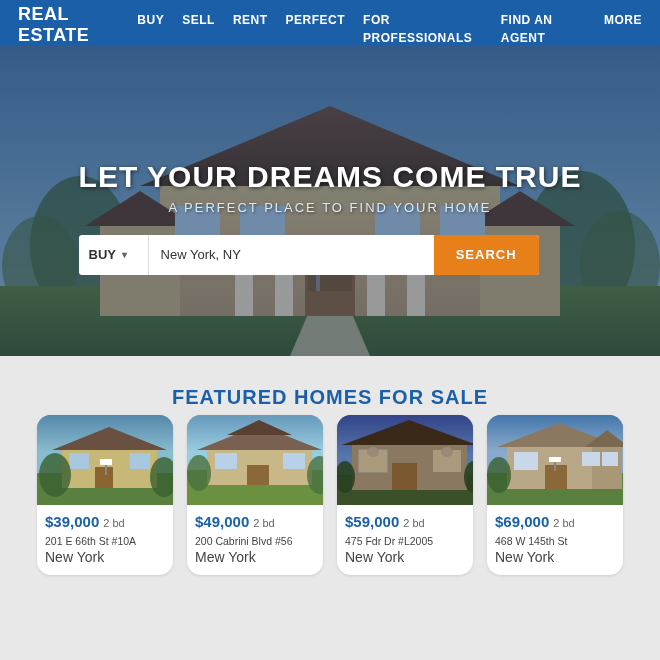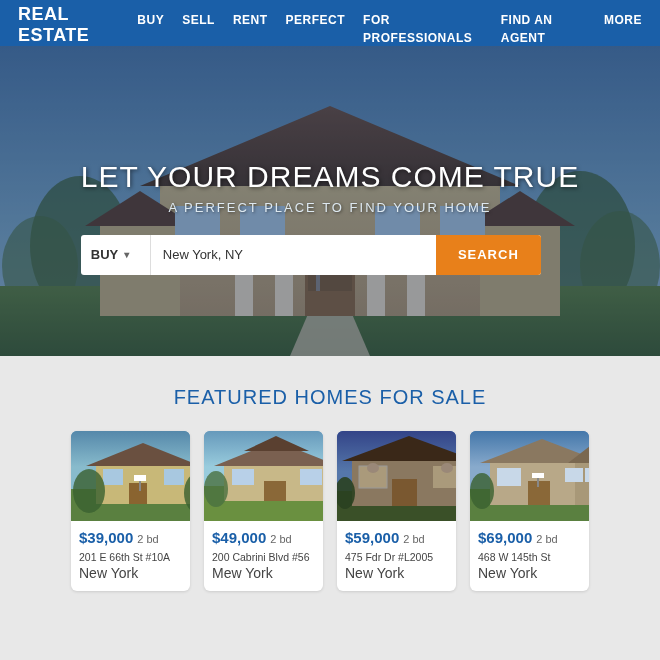--- a/index.html
+++ b/index.html
@@ -60,21 +60,21 @@
       z-index: 1;
     }
     .hero-content {
       position: relative;
       z-index: 2;
       text-align: center;
     }
     .hero-title {
       color: #fff;
       font-size: 30px;
-      font-weight: 400;
+      font-weight: 700;
       text-shadow: 1px 1px 4px rgba(0,0,0,0.6);
       letter-spacing: 1px;
       margin-bottom: 6px;
       margin-top: 32px;
     }
     .hero-subtitle {
       color: #dde8f0;
       font-size: 13px;
       letter-spacing: 2px;
       font-weight: 400;
@@ -129,33 +129,33 @@
 
     
     .featured-section {
       background: #e8e8e8;
       padding: 30px 20px 30px;
     }
     .featured-title {
       text-align: center;
       color: #1a5fa8;
       font-size: 20px;
-      font-weight: 400;
+      font-weight: 700;
       letter-spacing: 1px;
-      margin-bottom: 22px;
+      margin-bottom: 6px;
     }
     .homes-grid {
       display: flex;
       gap: 14px;
       justify-content: center;
     }
     .home-card {
       background: #fff;
-      width: 119px;
-      border-radius: 6px;
+      width: 136px;
+      border-radius: 14px;
       overflow: hidden;
       box-shadow: 0 1px 3px rgba(0,0,0,0.12);
     }
     .home-img {
       width: 145px;
       height: 90px;
       display: block;
     }
     .home-info {
       padding: 8px 8px 10px;

